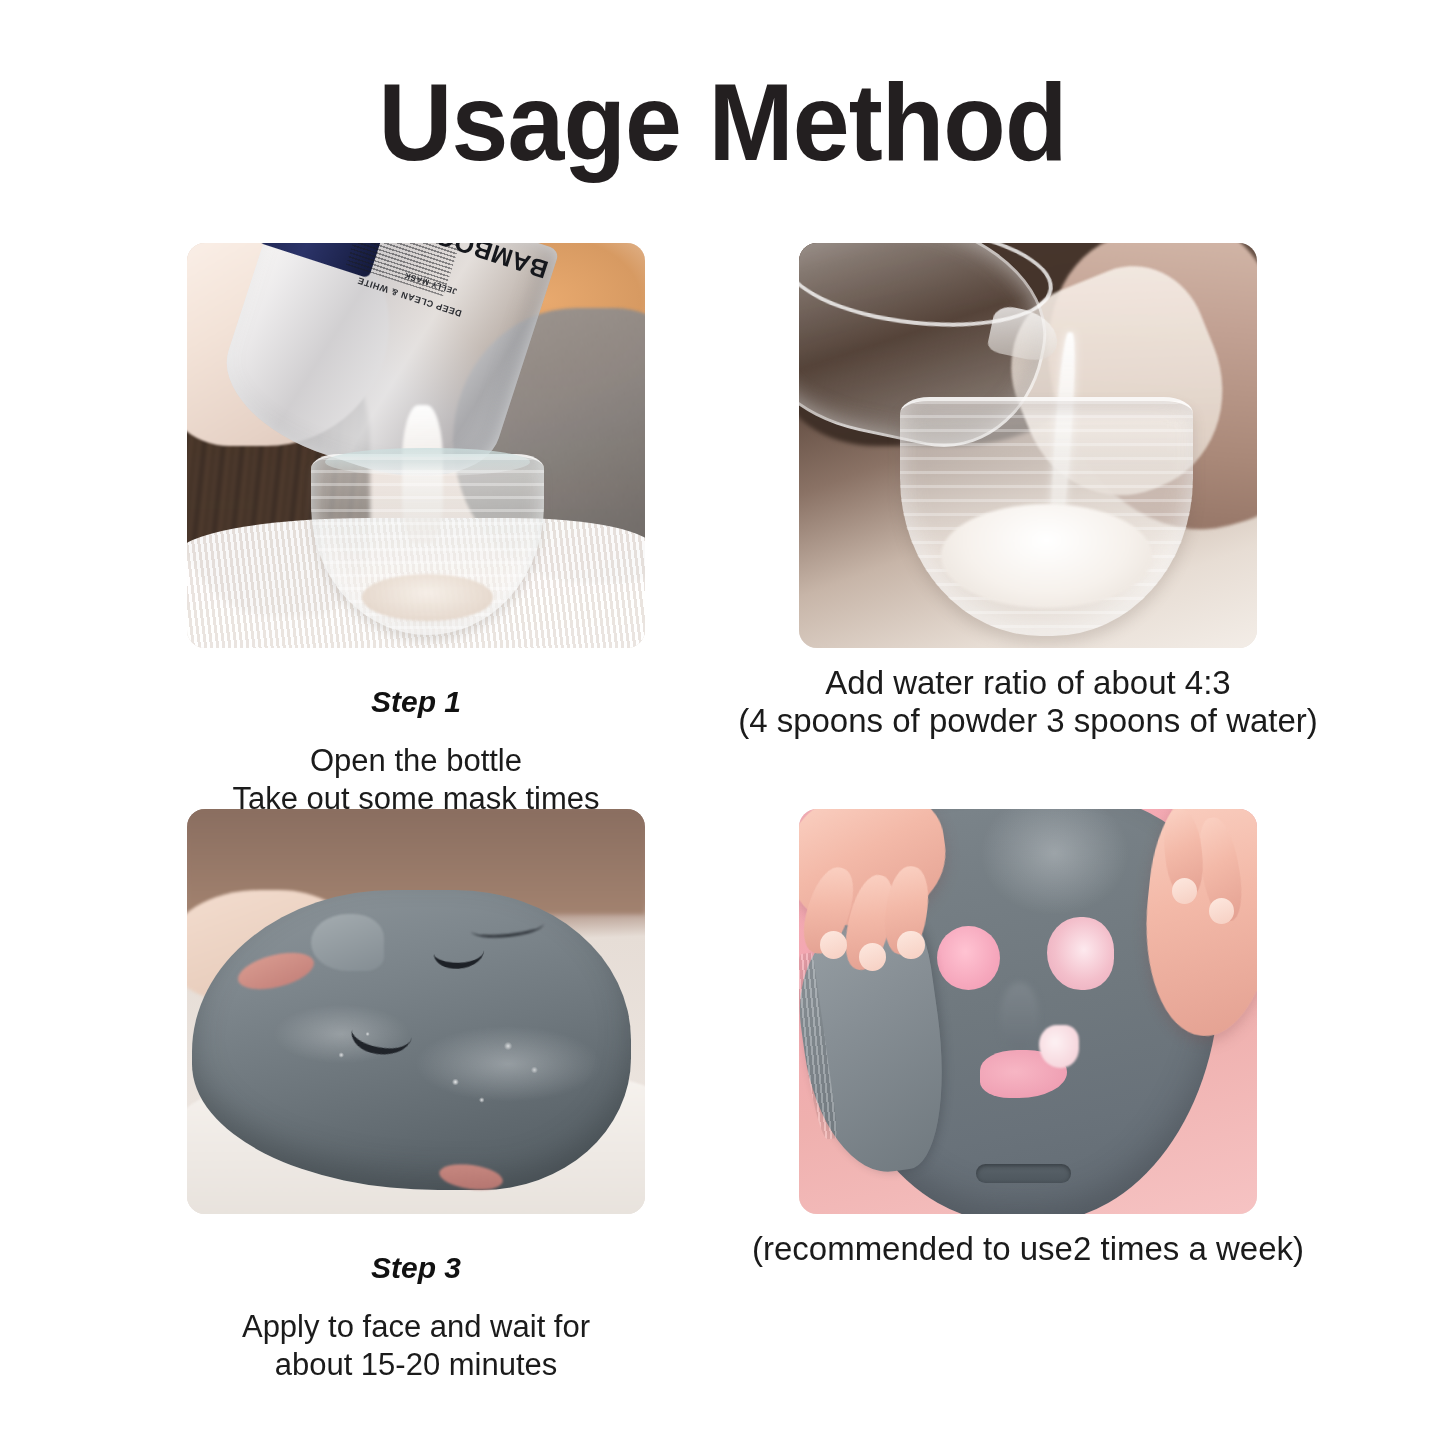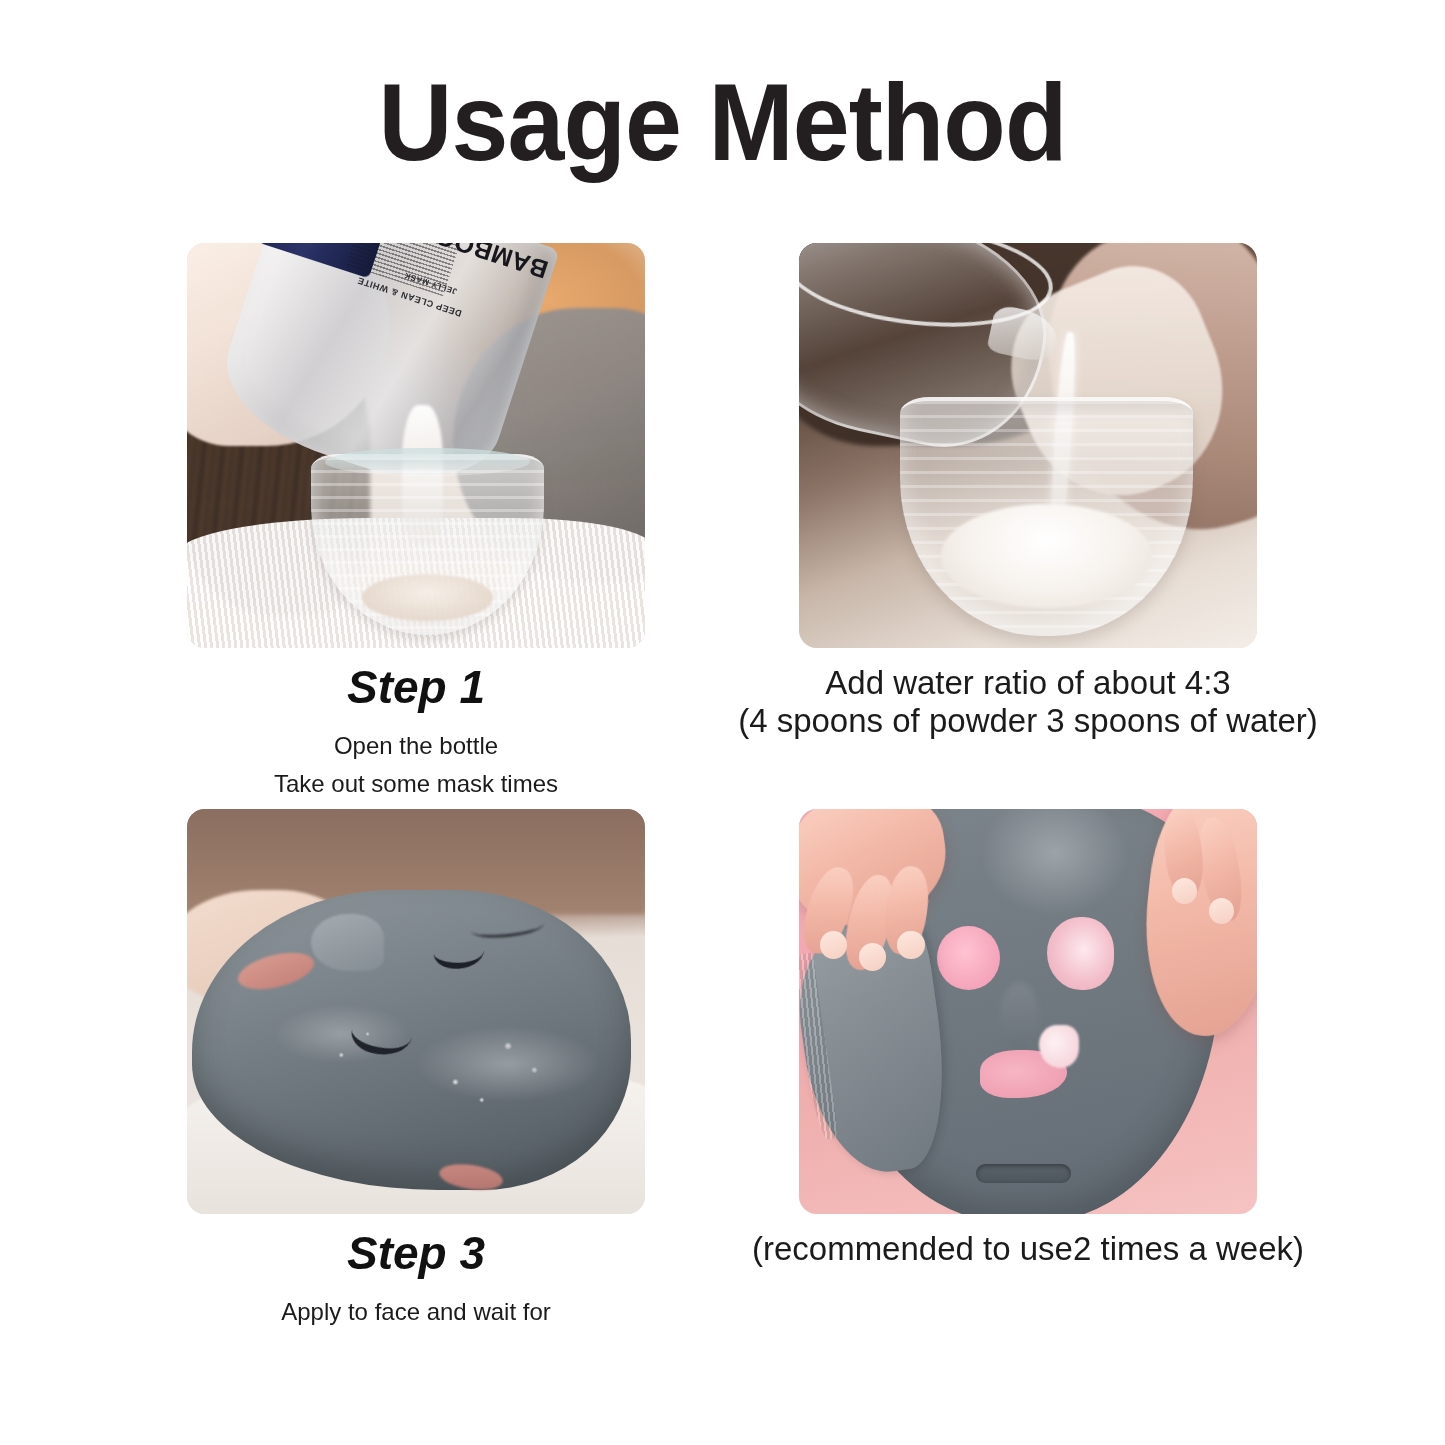--- a/index.html
+++ b/index.html
@@ -65,36 +65,36 @@
     border-radius: 18px;
     overflow: hidden;
     background: #e8e2dd;
   }
   .photo {
     position: absolute;
     inset: 0;
   }
 
   .step-label {
-    margin-top: 15px;
+    margin-top: 30px;
     text-align: center;
     font-family: "Liberation Sans Narrow", "Liberation Sans", sans-serif;
     font-weight: 700;
     font-style: italic;
-    font-size: 46px;
+    font-size: 30px;
     line-height: 48px;
     color: #111;
     letter-spacing: 0px;
   }
   .step-caption {
     margin-top: 16px;
     text-align: center;
     font-family: "Liberation Sans", "DejaVu Sans", sans-serif;
     font-weight: 400;
-    font-size: 24px;
+    font-size: 31px;
     line-height: 38px;
     color: #1b1b1b;
     white-space: nowrap;
   }
   .step-caption .cap-line { display: block; }
 
   
   .col-right .step-caption { font-size: 33px; }
 
   
@@ -566,20 +566,21 @@
           <div class="p3-lip"></div>
           <div class="p3-lip2"></div>
           <div class="p3-lash1"></div>
           <div class="p3-lash2"></div>
           <div class="p3-brow"></div>
         </div>
       </div>
       <div class="step-label">Step 3</div>
       <div class="step-caption">
         <span class="cap-line">Apply to face and wait for</span>
+        <span class="cap-line">about 15-20 minutes</span>
       </div>
     </div>
 
     <div class="step-cell col-right row-bottom">
       <div class="photo-wrap">
         <div class="photo">
           <div class="p4-bg"></div>
 
           <div class="p4-mask">
             <div class="p4-nose-shadow"></div>

